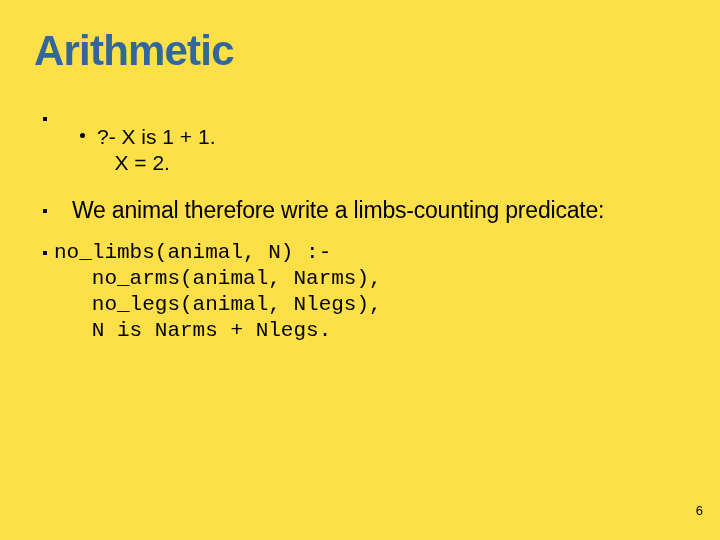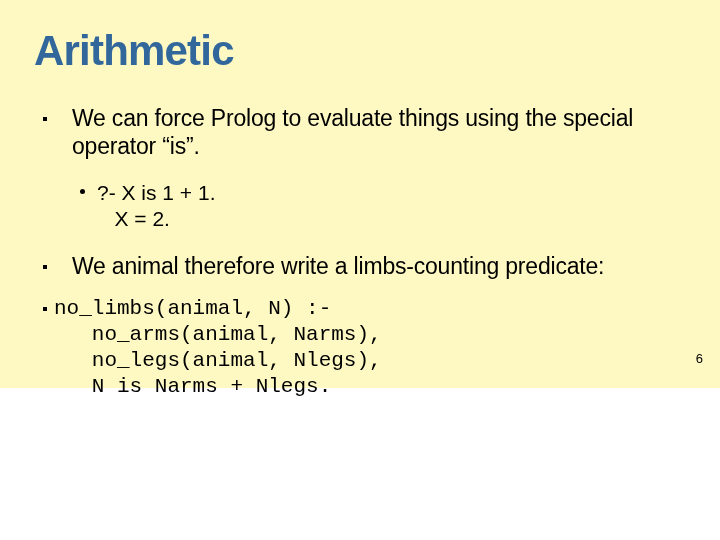--- a/index.html
+++ b/index.html
@@ -10,22 +10,22 @@
     width: 720px;
     height: 540px;
     background: #ffffff;
     font-family: "Liberation Sans", sans-serif;
     overflow: hidden;
     position: relative;
   }
   .slide {
     position: relative;
     width: 720px;
-    height: 388px;
-    background: #fef9c3;
+    height: 540px;
+    background: #fde047;
     box-sizing: border-box;
   }
 
   
   .slide-title {
     position: absolute;
     left: 34px;
     top: 28px;
     font-size: 42px;
     font-weight: bold;
@@ -126,21 +126,20 @@
 <body>
 
 <div class="slide">
 
   <div class="slide-title">Arithmetic</div>
 
   <div class="body">
 
     <div class="l1">
       <span class="bullet-sq"></span>
-      <div class="l1-text">We can force Prolog to evaluate things using the special operator “is”.</div>
     </div>
 
     <div class="gap-sub"></div>
 
     <div class="l2">
       <span class="bullet-dot"></span>
       <div class="code">?- X is 1 + 1.
    X = 2.</div>
     </div>
 

